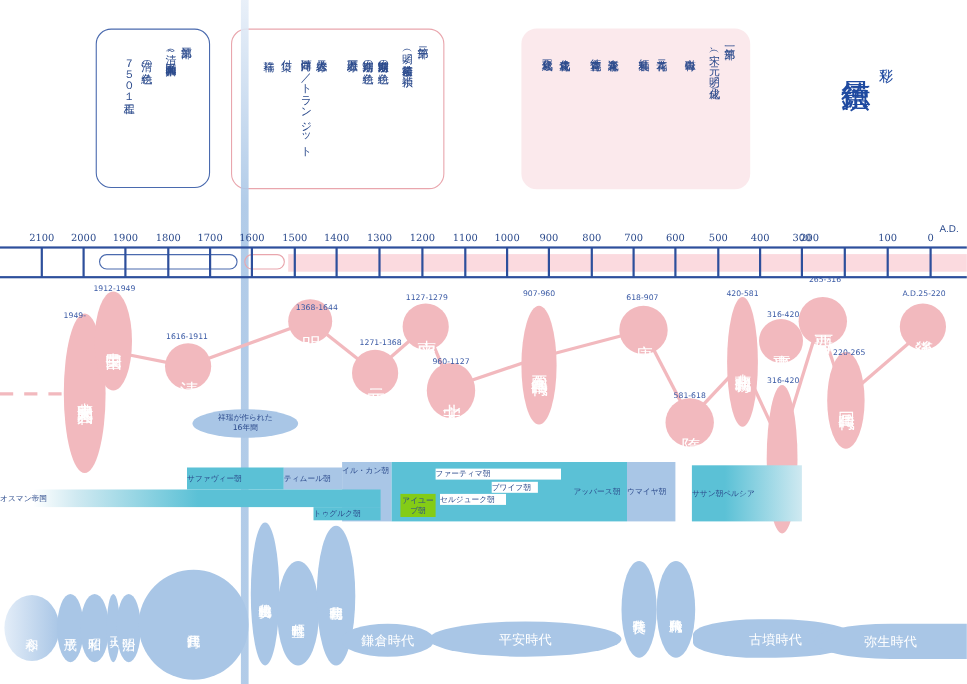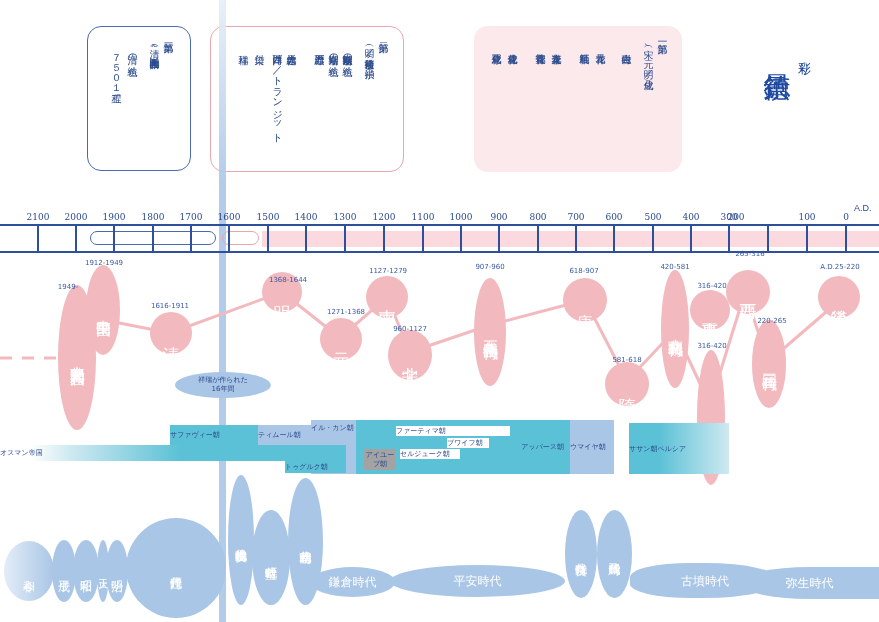--- a/index.html
+++ b/index.html
@@ -220,21 +220,21 @@
     </div>
   <div class="bar" style="left:356px;top:420px;width:214px;height:54px;background:#5bc1d6;justify-content:flex-end;">
       <span style="margin-right:6px;">アッバース朝</span>
     </div>
   <div class="bar" style="left:396px;top:426px;width:114px;height:10px;background:#fff;">
       <span>ファーティマ朝</span>
     </div>
   <div class="bar" style="left:447px;top:438px;width:42px;height:10px;background:#fff;">
       <span>ブワイフ朝</span>
     </div>
-  <div class="bar" style="left:364px;top:449px;width:32px;height:21px;background:#a3a3a3;white-space:normal;text-align:center;line-height:9px;">
+  <div class="bar" style="left:364px;top:449px;width:32px;height:21px;background:#84cc16;white-space:normal;text-align:center;line-height:9px;">
       <span>アイユーブ朝</span>
     </div>
   <div class="bar" style="left:400px;top:449px;width:60px;height:10px;background:#fff;">
       <span>セルジューク朝</span>
     </div>
   <div class="bar" style="left:570px;top:420px;width:44px;height:54px;background:#a9c6e6;">
       <span>ウマイヤ朝</span>
     </div>
   <div class="bar" style="left:629px;top:423px;width:100px;height:51px;background:linear-gradient(90deg,#5bc1d6 30%,#cfe9f1 100%);">
       <span>ササン朝ペルシア</span>

